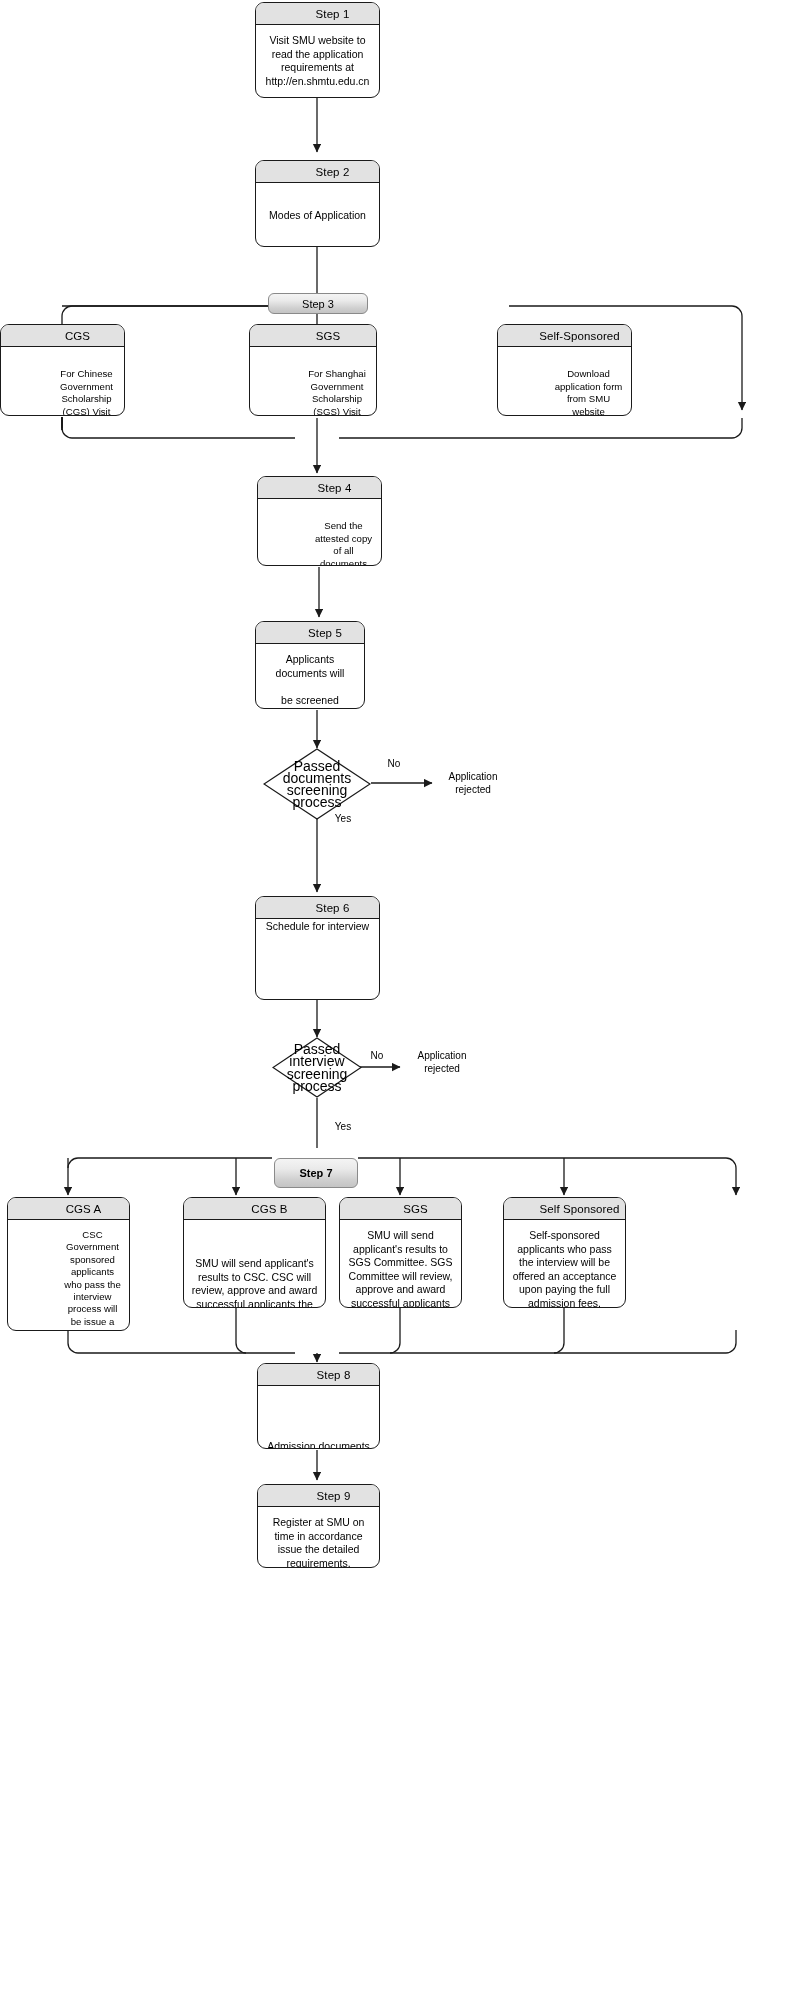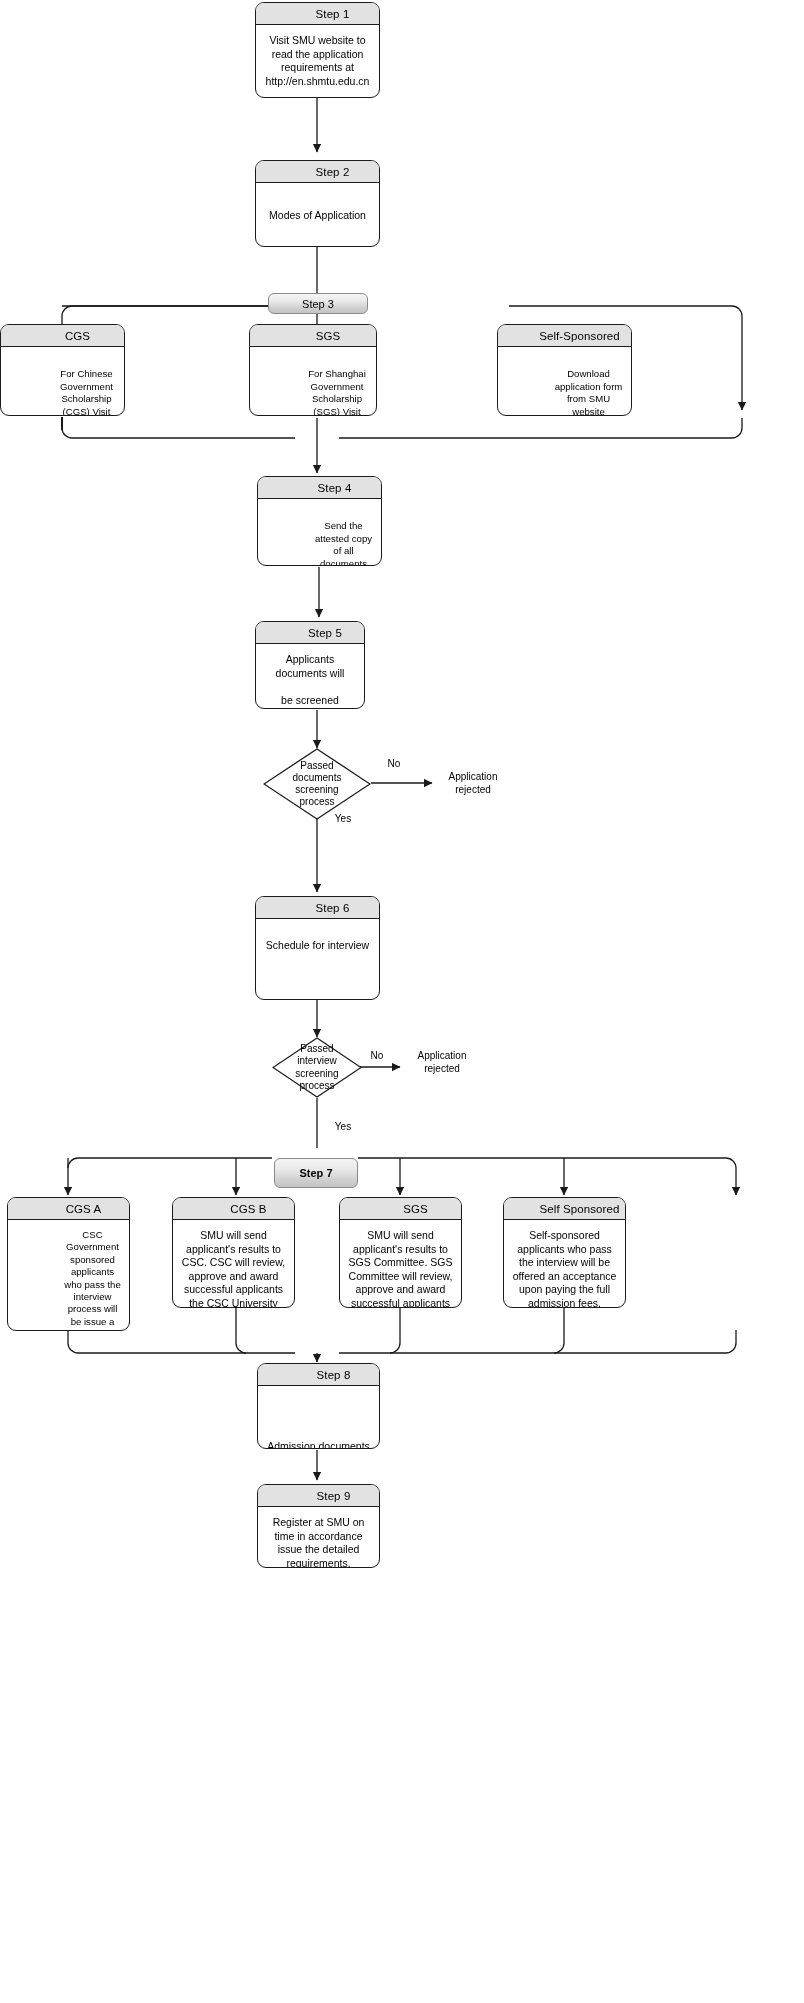--- a/index.html
+++ b/index.html
@@ -90,21 +90,21 @@
     position: absolute;
   }
   .diamond-wrap svg { display: block; }
   .diamond-wrap .dlabel {
     position: absolute;
     left: 0; right: 0; top: 0; bottom: 0;
     display: flex;
     align-items: center;
     justify-content: center;
     text-align: center;
-    font-size: 10px;
+    font-size: 14px;
     line-height: 12.2px;
     white-space: pre-line;
     color: #000;
   }
 
   
   .tlabel {
     position: absolute;
     font-size: 10px;
     line-height: 13px;
@@ -268,21 +268,21 @@
 screening
 process</div>
   </div>
   <div class="tlabel" style="left:378px; top:757px; width:32px;">No</div>
   <div class="tlabel" style="left:327px; top:812px; width:32px;">Yes</div>
   <div class="tlabel" style="left:430px; top:770px; width:86px;">Application
 rejected</div>
 
   <div class="node" style="left:255px; top:896px; width:125px; height:104px;">
     <div class="hdr">Step 6</div>
-    <div class="bdy" style="padding-top:20px;">Schedule for interview</div>
+    <div class="bdy" style="padding-top:1px;">Schedule for interview</div>
   </div>
 
   <div class="diamond-wrap" style="left:272px; top:1037px; width:90px; height:61px;">
     <svg width="90" height="61" viewBox="0 0 90 61" xmlns="http://www.w3.org/2000/svg">
       <polygon points="45,1 89,30.5 45,60 1,30.5" fill="#ffffff" stroke="#1a1a1a" stroke-width="1.3"></polygon>
     </svg>
     <div class="dlabel">Passed
 interview
 screening
 process</div>
@@ -294,21 +294,21 @@
 
   <div class="pill bold" style="left:274px; top:1158px; width:84px; height:30px;">
     <span>Step 7</span>
   </div>
 
   <div class="node" style="left:7px; top:1197px; width:123px; height:134px;">
     <div class="hdr">CGS A</div>
     <div class="bdy small">CSC Government sponsored applicants who pass the interview process will be issue a pre-admission notice. Applicants are to contact the Chinese Embassy or Consulate in your home country with the pre-admission document and the visa application</div>
   </div>
 
-  <div class="node" style="left:172px; top:1197px; width:123px; height:111px;">
+  <div class="node" style="left:183px; top:1197px; width:143px; height:111px;gap:28px;">
     <div class="hdr">CGS B</div>
     <div class="bdy">SMU will send applicant's results to CSC. CSC will review, approve and award successful applicants the CSC University category scholarship.</div>
   </div>
 
   <div class="node" style="left:339px; top:1197px; width:123px; height:111px;">
     <div class="hdr">SGS</div>
     <div class="bdy">SMU will send applicant's results to SGS Committee. SGS Committee will review, approve and award successful applicants scholarships according to the category given.</div>
   </div>
 
   <div class="node" style="left:503px; top:1197px; width:123px; height:111px;">

